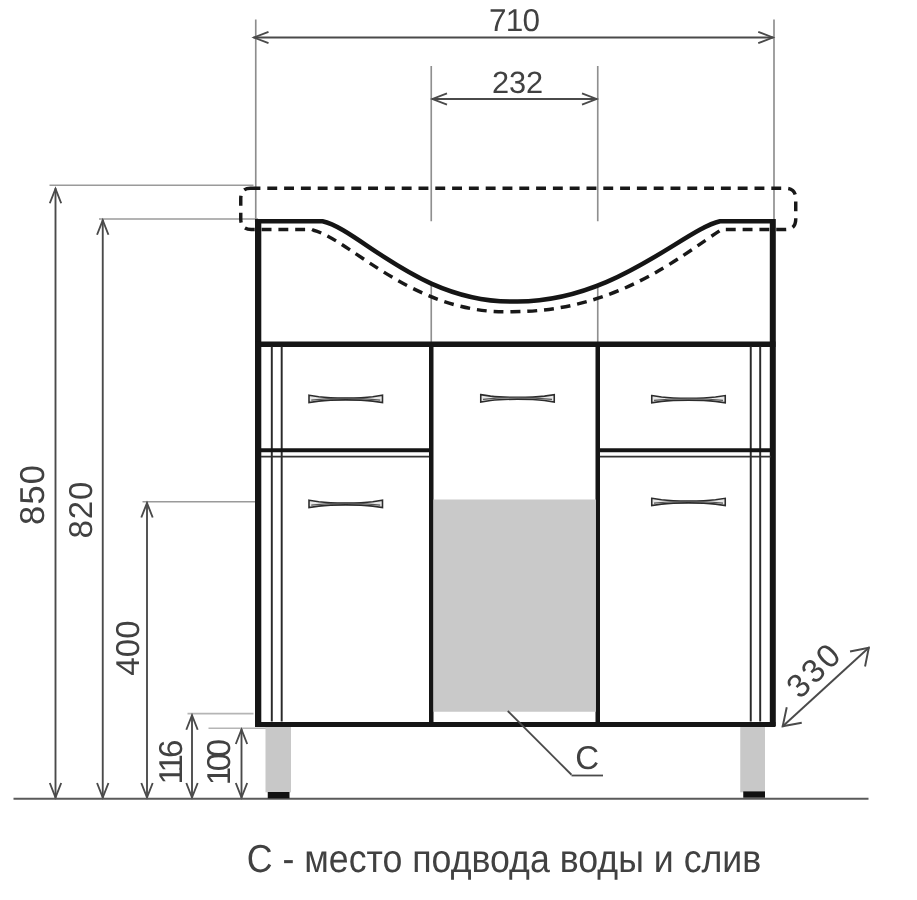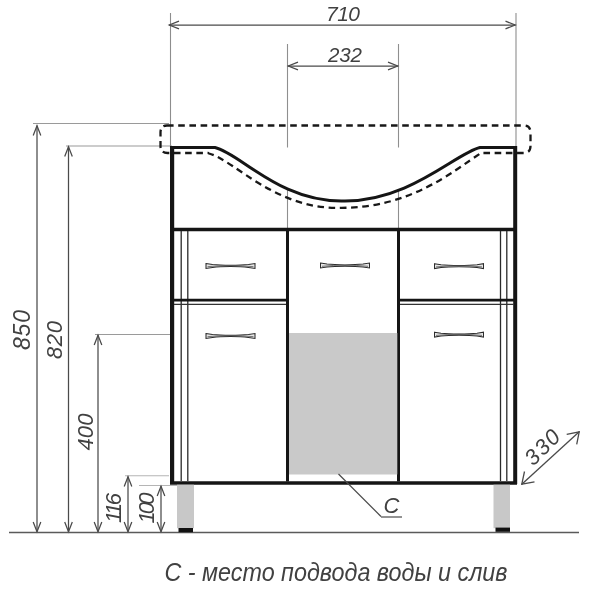--- a/index.html
+++ b/index.html
@@ -1,16 +1,16 @@
 <!DOCTYPE html>
 <html><head>
 <meta charset="utf-8">
 <style>
   html,body{margin:0;padding:0;background:#ffffff;}
-  #page{width:507px;height:600px;position:relative;background:#ffffff;font-family:"Liberation Sans",sans-serif;font-style:italic;}
+  #page{width:507px;height:600px;position:relative;background:#ffffff;font-family:"Liberation Sans",sans-serif;}
   svg{display:block;}
   text{font-family:"Liberation Sans",sans-serif;fill:#414141;}
 </style>
 </head>
 <body>
 <div id="page">
 <svg width="611" height="600" viewBox="0 0 611 600">
 <defs>
 <g id="hdl">
   <path d="M0.5,0.9 L7,1.9 C16,3 34,3 43,1.9 L49.5,0.9 L49.5,5.8 L43,4.8 C34,3.7 16,3.7 7,4.8 L0.5,5.8 Z" fill="#e6e6e6" stroke="#2c2c2c" stroke-width="1.05"></path>

